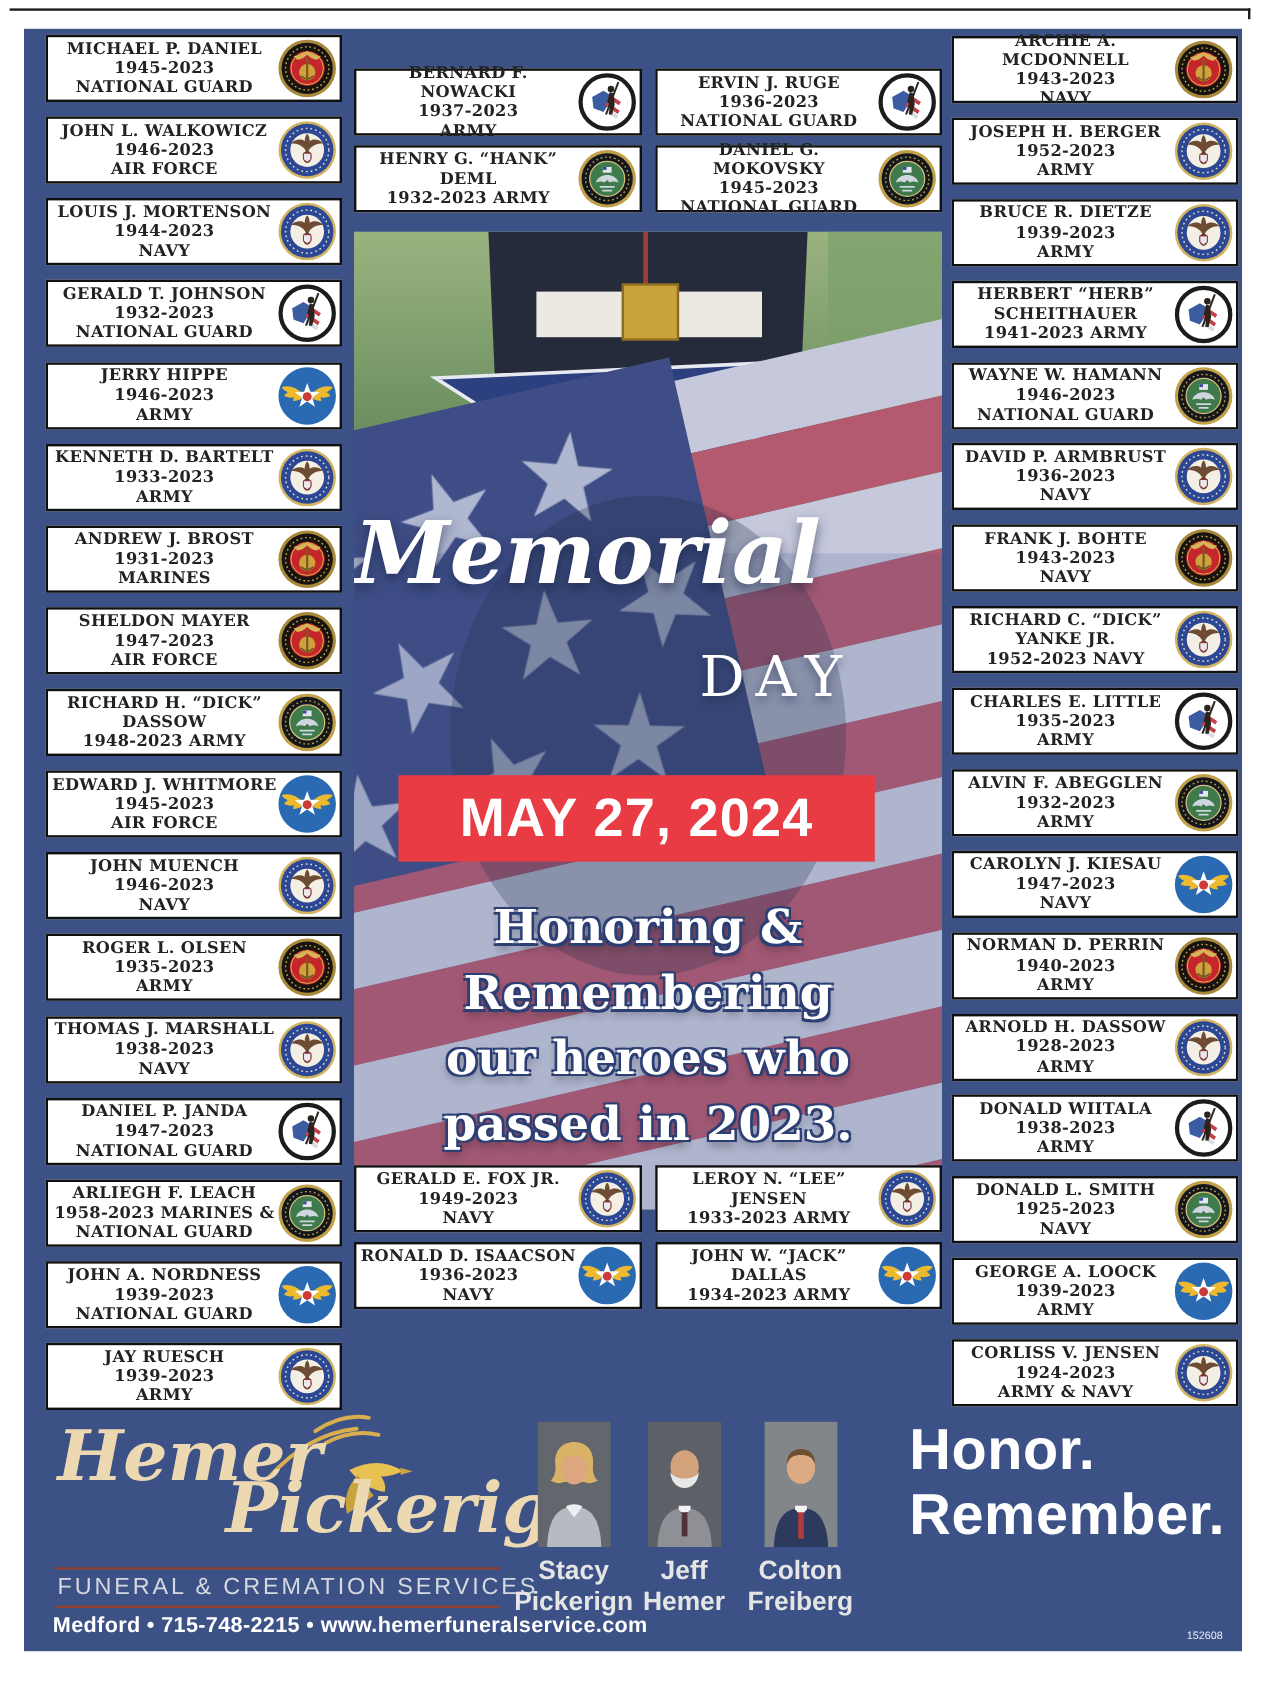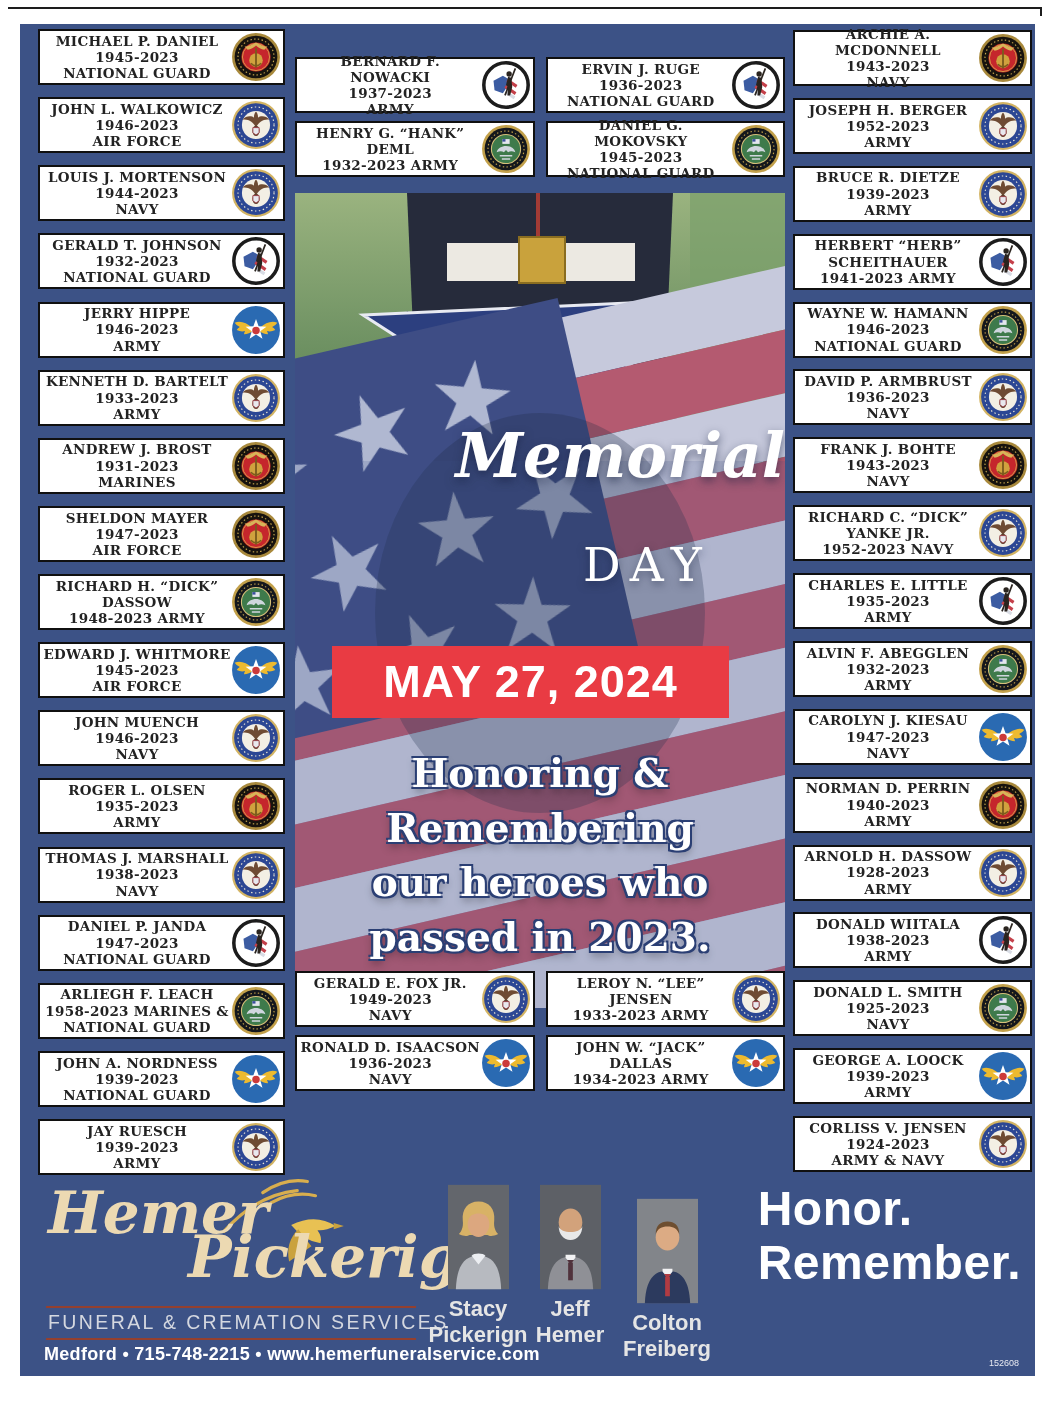--- a/index.html
+++ b/index.html
@@ -19,22 +19,22 @@
 
   .card{display:flex;align-items:center;background:#fff;border:2px solid #101010;height:56px;box-sizing:border-box;}
   .card-text{flex:1;text-align:center;font-family:"DejaVu Serif",serif;font-weight:bold;
              font-size:13.5px;line-height:1.2;color:#222;letter-spacing:.3px;padding-left:3px;}
   .seal{width:50px;height:50px;flex:0 0 auto;margin-right:2px;}
   .seal svg{width:100%;height:100%;display:block;}
 
   
   .center-art{position:absolute;left:275px;top:169px;width:490px;height:815px;overflow:hidden;background:#6d87a8;}
   .center-art svg.scene{position:absolute;left:0;top:0;width:100%;height:100%;}
-  .t-memorial{position:absolute;left:0;top:232px;width:100%;text-align:right;color:#fff;
-              font-family:"DejaVu Serif",serif;font-style:italic;font-weight:bold;font-size:61px;line-height:1;
+  .t-memorial{position:absolute;left:0;top:232px;width:100%;text-align:left;color:#fff;
+              font-family:"DejaVu Serif",serif;font-style:italic;font-weight:bold;font-size:72px;line-height:1;
               text-shadow:0 4px 10px rgba(20,30,60,.55);}
   .t-day{position:absolute;left:288px;top:348px;color:#fff;font-family:"DejaVu Serif",serif;
          font-size:47px;letter-spacing:9px;line-height:1;text-shadow:0 3px 8px rgba(20,30,60,.5);}
   .date-banner{position:absolute;left:37px;top:453px;width:397px;height:72px;background:#e93b43;
                display:flex;align-items:center;justify-content:center;color:#fff;font-weight:bold;
                font-size:45px;letter-spacing:1px;font-family:"Liberation Sans",sans-serif;}
   .tagline{position:absolute;left:0;top:553px;width:100%;text-align:center;color:#ffffff;
            font-family:"DejaVu Serif",serif;font-weight:bold;font-size:39px;line-height:1.4;
            text-shadow:-2px -2px 0 #2b3f74,2px -2px 0 #2b3f74,-2px 2px 0 #2b3f74,2px 2px 0 #2b3f74,0 5px 8px rgba(0,0,0,.35);}
 
@@ -975,21 +975,21 @@
               <path d="M26 74 l5 6 5 -6 v-3 h-10 z" fill="#f2f2f4"></path>
               <path d="M31 81 l-3.5 -4.5 h7 z" fill="#50323c"></path>
               <rect x="28.6" y="79" width="4.8" height="18" fill="#50323c"></rect>
             </svg>
           </div>
           <div class="staff-name">
             <div>Jeff</div>
             <div>Hemer</div>
           </div>
         </div>
-        <div class="staff" style="left: 597px; top: 14px;">
+        <div class="staff" style="left: 597px; top: 0px;">
           <div class="staff-photo">
             <svg viewBox="0 0 62 106">
               <rect width="62" height="106" fill="#82858a"></rect>
               <ellipse cx="31" cy="39" rx="12" ry="13.5" fill="#dcab84"></ellipse>
               <path d="M19 36 c0 -9 5 -13 12 -13 c7 0 12 4 12 13 c-2 -6 -6 -8 -12 -8 c-6 0 -10 2 -12 8 z" fill="#6e4e30"></path>
               <path d="M8 106 c1 -25 10 -33 23 -33 c13 0 22 8 23 33 z" fill="#2c3a5e"></path>
               <path d="M26 74 l5 6 5 -6 v-3 h-10 z" fill="#f2f2f4"></path>
               <path d="M31 81 l-3.5 -4.5 h7 z" fill="#b23b42"></path>
               <rect x="28.6" y="79" width="4.8" height="20" fill="#b23b42"></rect>
             </svg>

